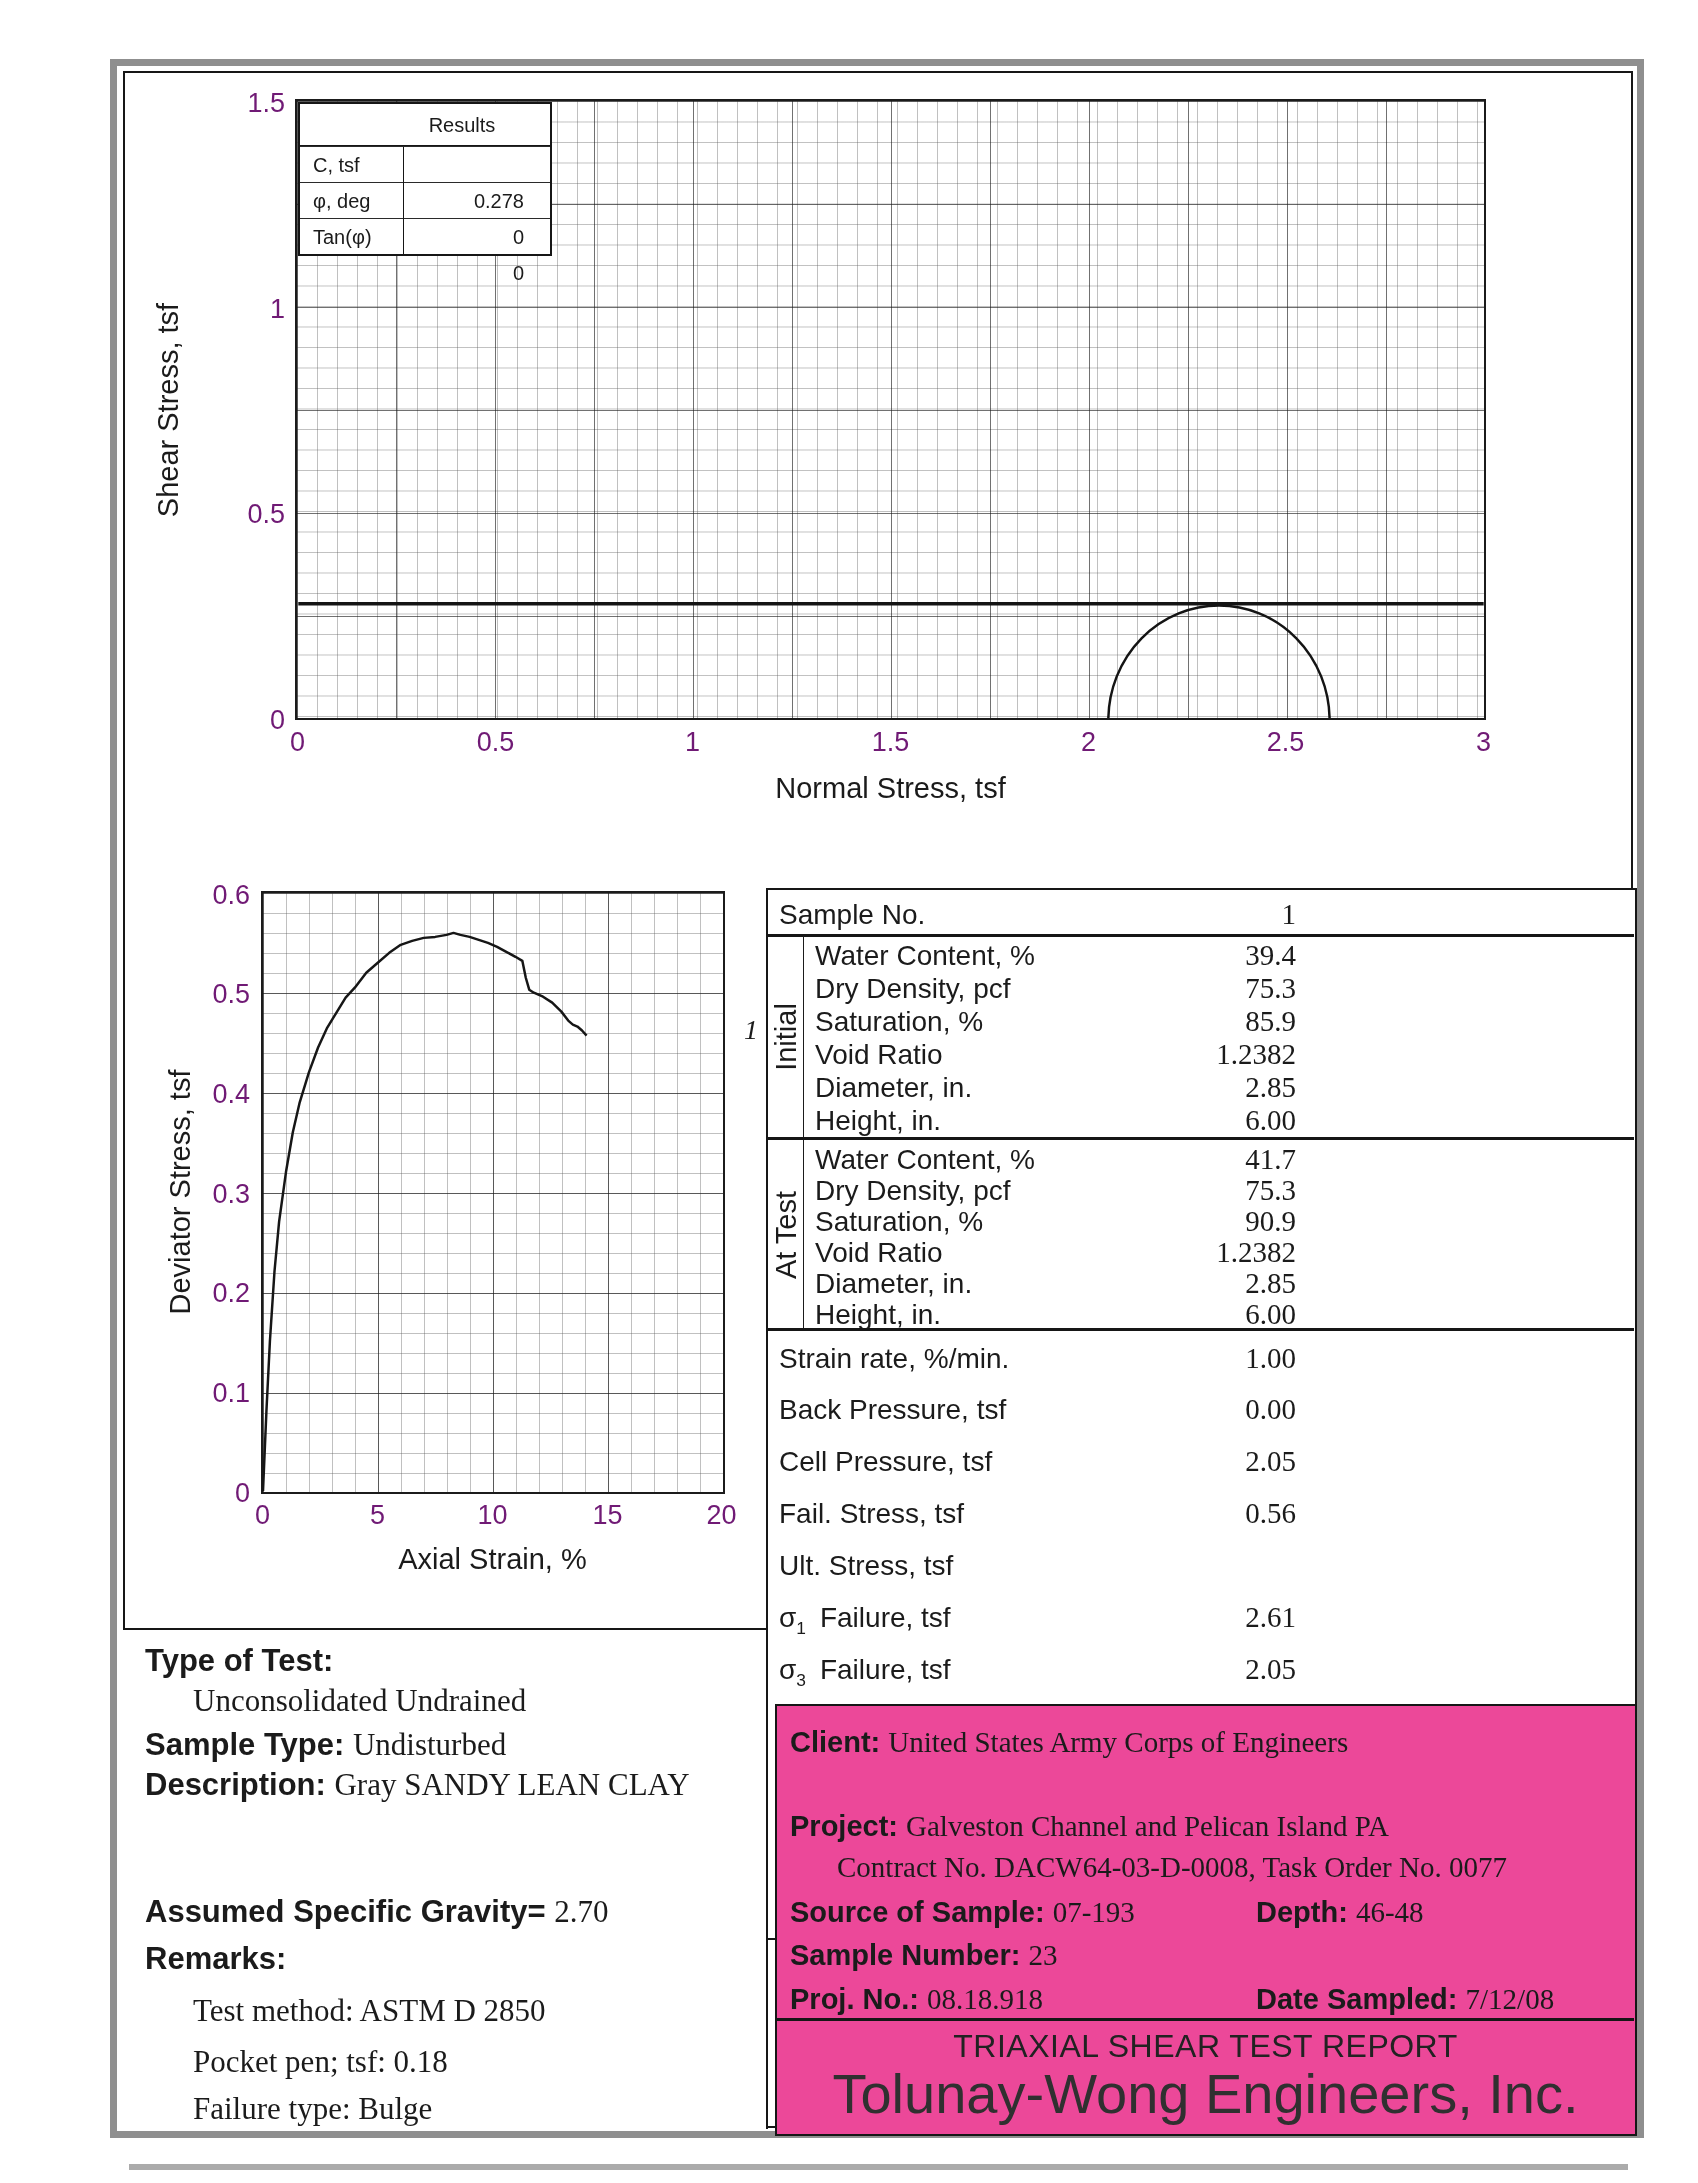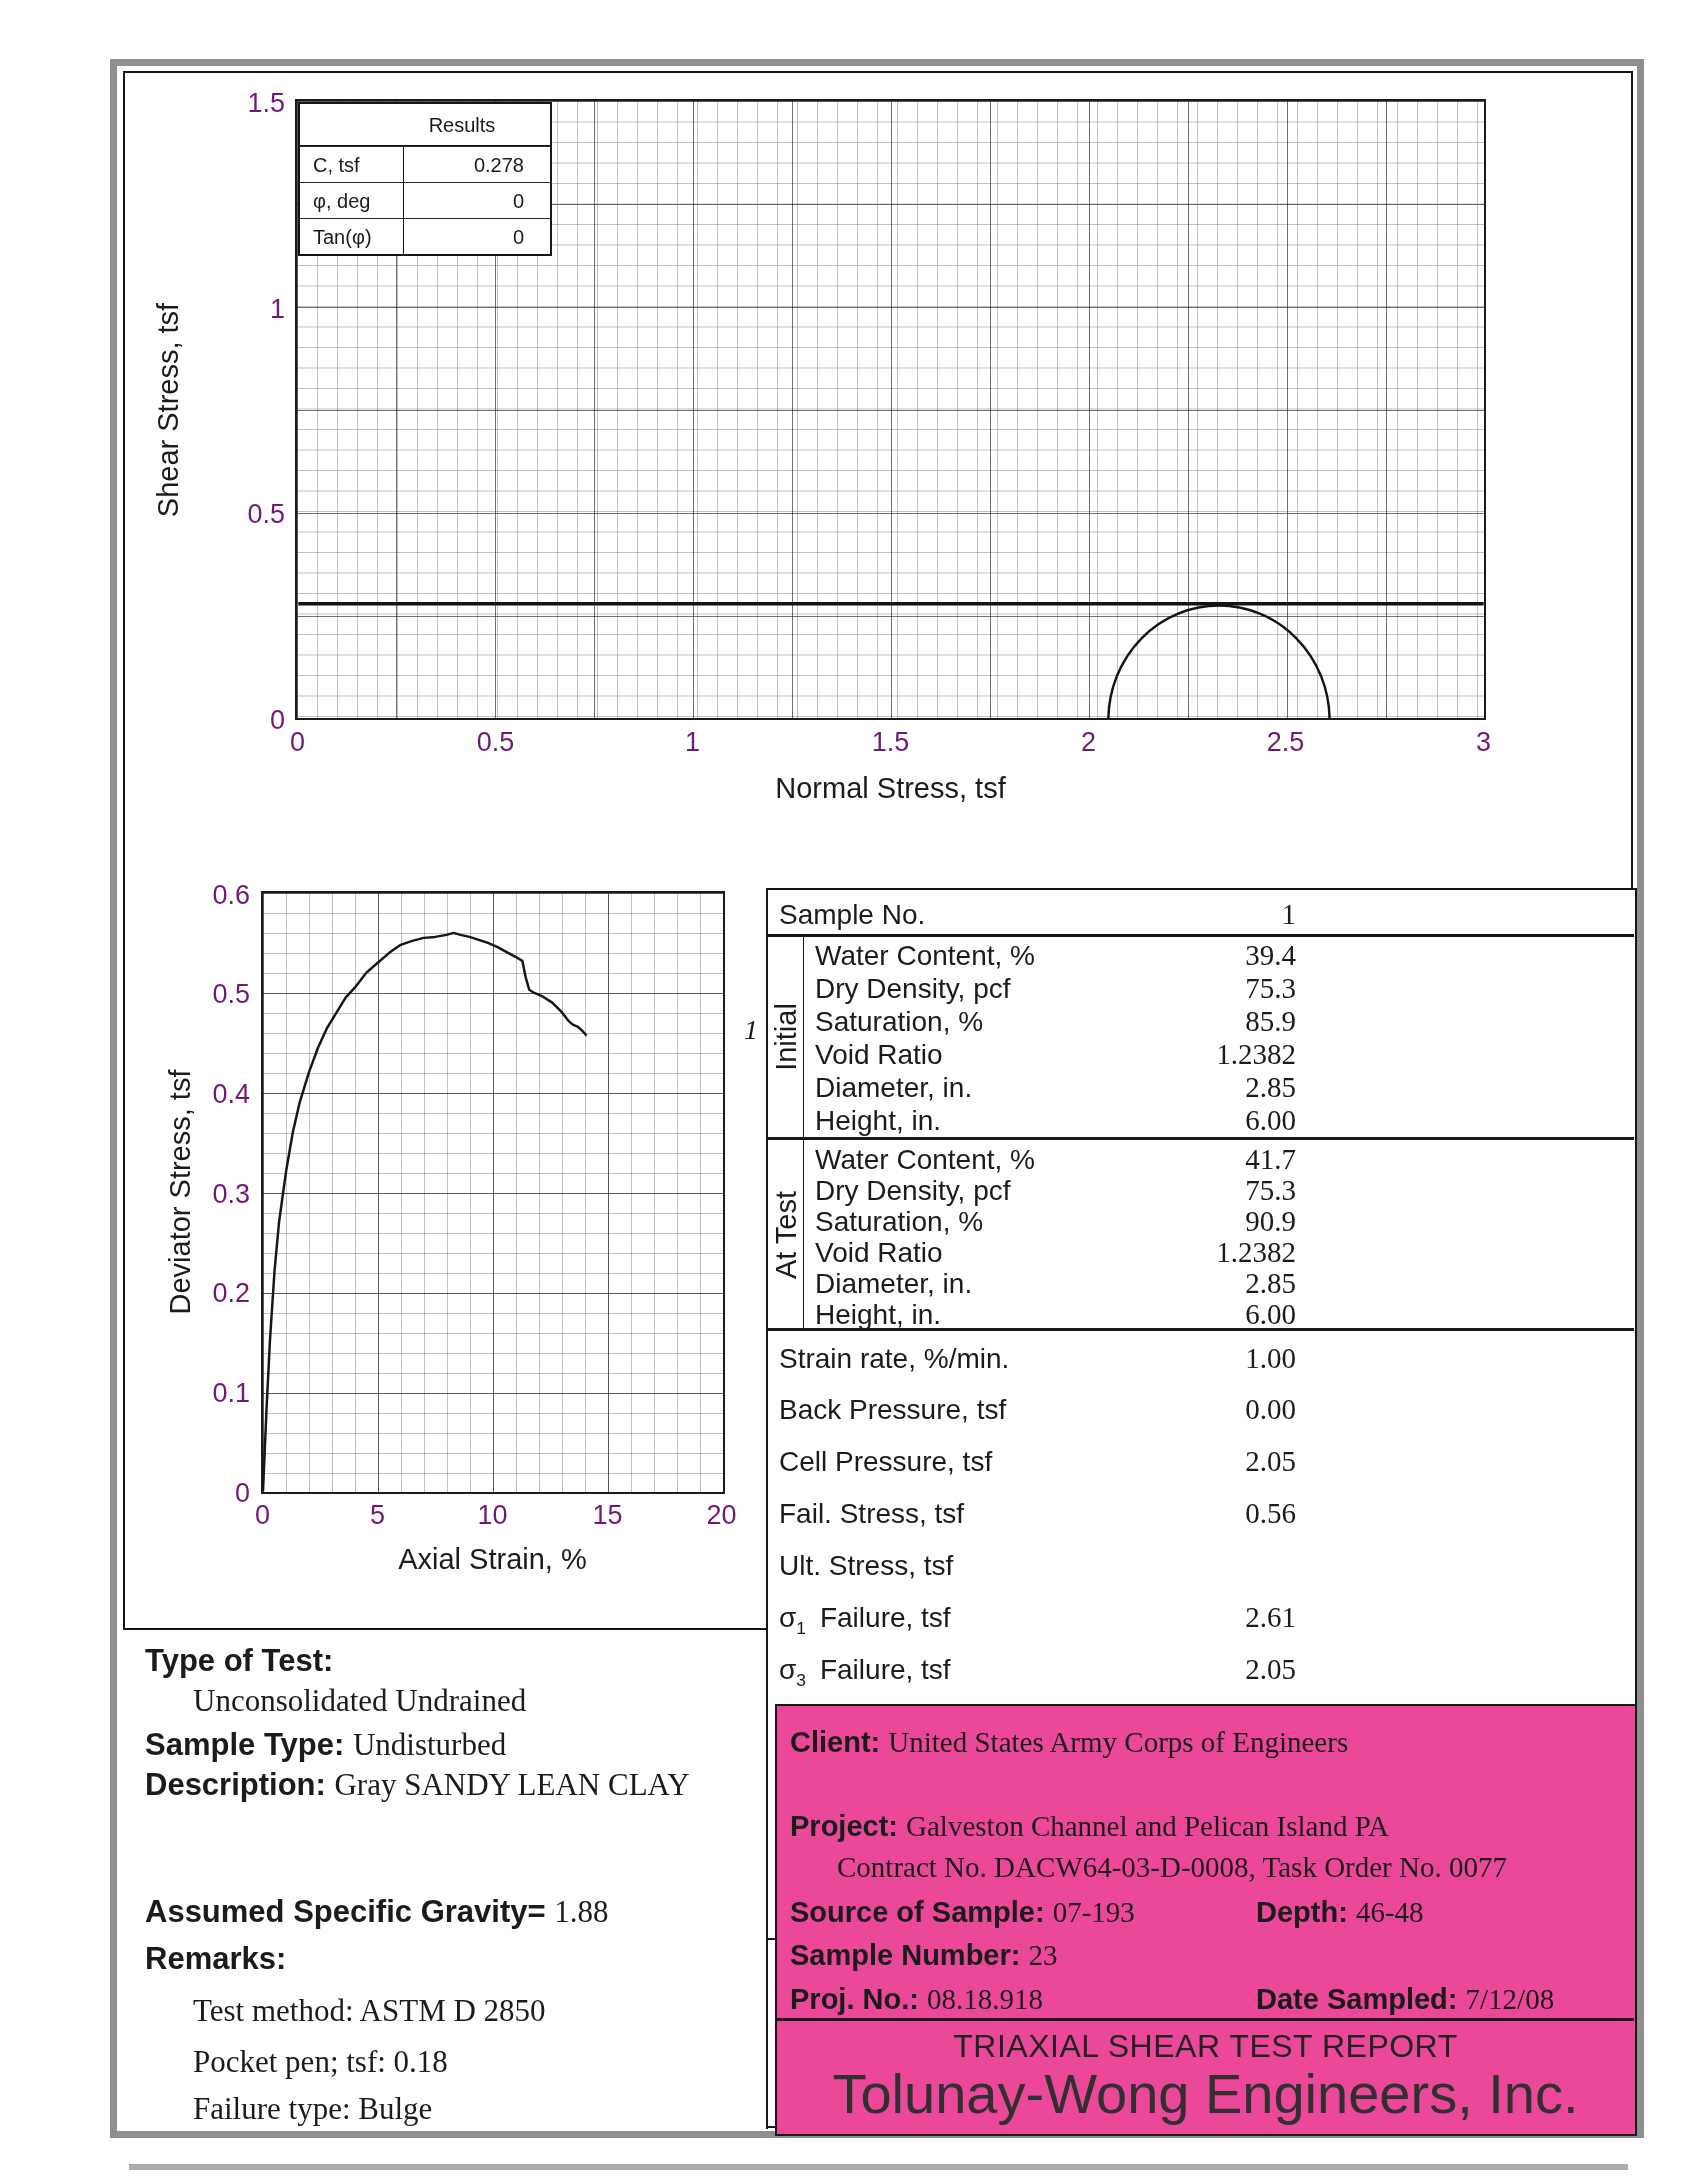--- a/index.html
+++ b/index.html
@@ -38,21 +38,21 @@
 
   .tick { position:absolute; font-size:27px; color:#701a75; }
   .axis-title { position:absolute; font-size:29px; color:#1b1b1b; white-space:nowrap; }
   .vert { transform:translate(-50%,-50%) rotate(-90deg); }
 
   
   #results-table { position:absolute; left:298px; top:102px; width:254px;
                    border:2px solid #161616; background:#fff; font-size:20px; }
   #results-table .hdr { height:42px; border-bottom:1.5px solid #161616; line-height:42px;
                         text-align:center; padding-left:74px; }
-  #results-table .row { display:flex; height:36px; line-height:36px; border-top:1px solid #2a2a2a; }
+  #results-table .row { display:flex; height:36px; line-height:36px; border-top:1px solid #2a2a2a;flex-direction:column; }
   #results-table .row:first-of-type { border-top:none; }
   #results-table .lblc { width:104px; border-right:1.5px solid #161616; padding-left:13px; }
   #results-table .valc { flex:1; text-align:right; padding-right:26px; }
 
   
   #sample-table { position:absolute; left:766px; top:888px; width:871px; height:1052px;
                   border:2.5px solid #161616; background:#fff; }
   #sample-table .hl { position:absolute; left:0; width:866px; height:2.5px; background:#161616; }
   #sample-table .lbl { position:absolute; font-size:28px; white-space:nowrap; }
   #sample-table .val { position:absolute; font-size:29px; text-align:right; white-space:nowrap; }
@@ -171,21 +171,21 @@
     <div class="line" style="left:22px; top:97px;">
       <span class="sans b">Sample Type:</span>
       <span class="serif">Undisturbed</span>
     </div>
     <div class="line" style="left:22px; top:137px;">
       <span class="sans b">Description:</span>
       <span class="serif">Gray SANDY LEAN CLAY</span>
     </div>
     <div class="line" style="left:22px; top:264px;">
       <span class="sans b">Assumed Specific Gravity=</span>
-      <span class="serif">1.88</span>
+      <span class="serif">2.70</span>
     </div>
     <div class="line sans b" style="left:22px; top:311px;">Remarks:</div>
     <div class="line serif" style="left:70px; top:363px;">Test method: ASTM D 2850</div>
     <div class="line serif" style="left:70px; top:414px;">Pocket pen; tsf: 0.18</div>
     <div class="line serif" style="left:70px; top:461px;">Failure type: Bulge</div>
   </div>
 
   <div id="client-box">
     <div class="line" style="left:13px; top:20px;">
       <span class="sans b">Client:</span>

